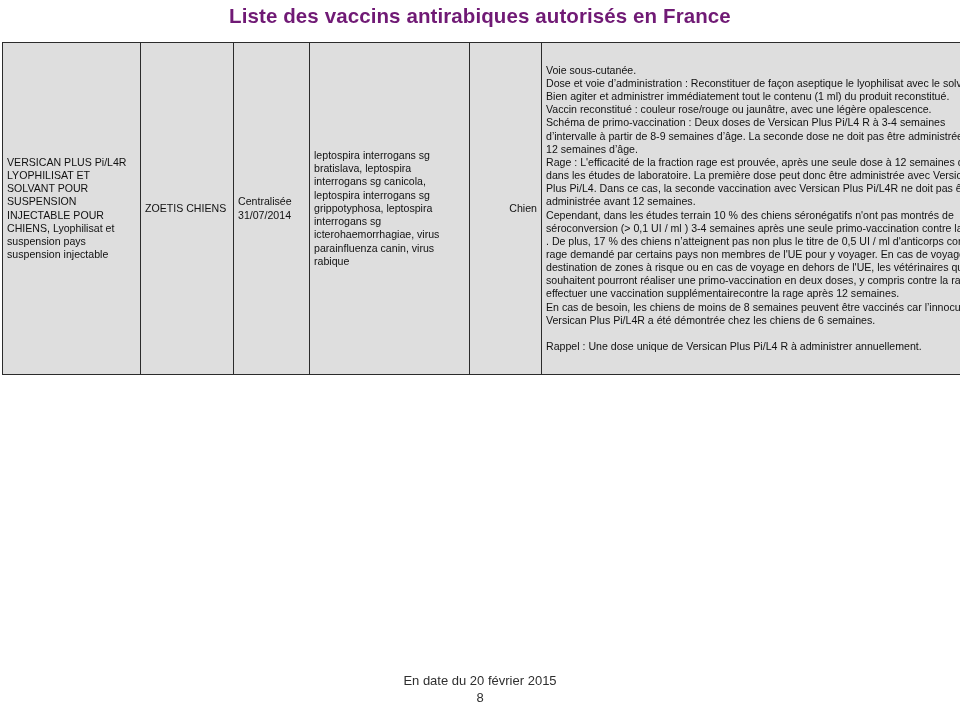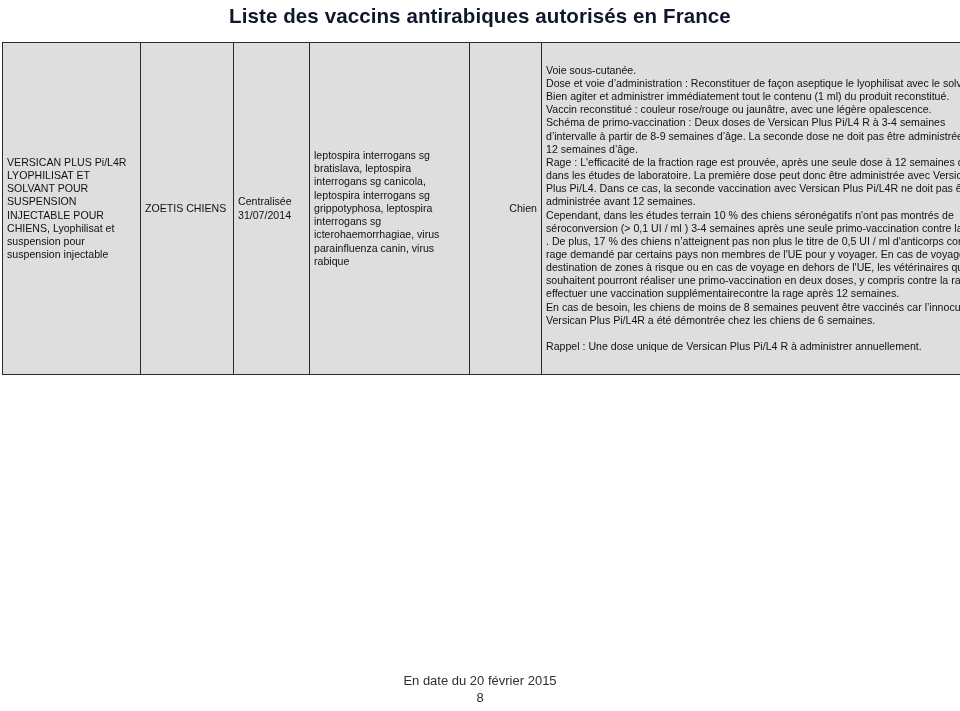--- a/index.html
+++ b/index.html
@@ -18,21 +18,21 @@
 
   #slide-title {
     position: absolute;
     left: 0;
     top: 4px;
     width: 960px;
     text-align: center;
     font-size: 20.5px;
     font-weight: bold;
     letter-spacing: 0.1px;
-    color: #0f172a;
+    color: #701a75;
   }
 
   #vaccine-table {
     position: absolute;
     left: 2px;
     top: 42px;
     width: 944px;
     height: 333px;
     border-collapse: collapse;
     table-layout: fixed;
@@ -80,21 +80,21 @@
   }
 </style>
 </head>
 <body>
 
 <div id="slide-title">Liste des vaccins antirabiques autorisés en France</div>
 
 <table id="vaccine-table">
   <tbody>
     <tr>
-      <td class="col-name">VERSICAN PLUS Pi/L4R LYOPHILISAT ET SOLVANT POUR SUSPENSION INJECTABLE POUR CHIENS, Lyophilisat et suspension pour suspension injectable</td>
+      <td class="col-name">VERSICAN PLUS Pi/L4R LYOPHILISAT ET SOLVANT POUR SUSPENSION INJECTABLE POUR CHIENS, Lyophilisat et suspension pays suspension injectable</td>
       <td class="col-holder">ZOETIS CHIENS</td>
       <td class="col-proc">Centralisée 31/07/2014</td>
       <td class="col-compo">leptospira interrogans sg bratislava, leptospira interrogans sg canicola, leptospira interrogans sg grippotyphosa, leptospira interrogans sg icterohaemorrhagiae, virus parainfluenza canin, virus rabique</td>
       <td class="col-species">Chien</td>
       <td class="col-posology">
         <div class="posology-text">Voie sous-cutanée.
 Dose et voie d’administration : Reconstituer de façon aseptique le lyophilisat avec le solvant. Bien agiter et administrer immédiatement tout le contenu (1 ml) du produit reconstitué.
 Vaccin reconstitué : couleur rose/rouge ou jaunâtre, avec une légère opalescence.
 Schéma de primo-vaccination : Deux doses de Versican Plus Pi/L4 R à 3-4 semaines d’intervalle à partir de 8-9 semaines d’âge. La seconde dose ne doit pas être administrée avant 12 semaines d’âge.
 Rage : L'efficacité de la fraction rage est prouvée, après une seule dose à 12 semaines d’âge dans les études de laboratoire. La première dose peut donc être administrée avec Versican Plus Pi/L4. Dans ce cas, la seconde vaccination avec Versican Plus Pi/L4R ne doit pas être administrée avant 12 semaines.

